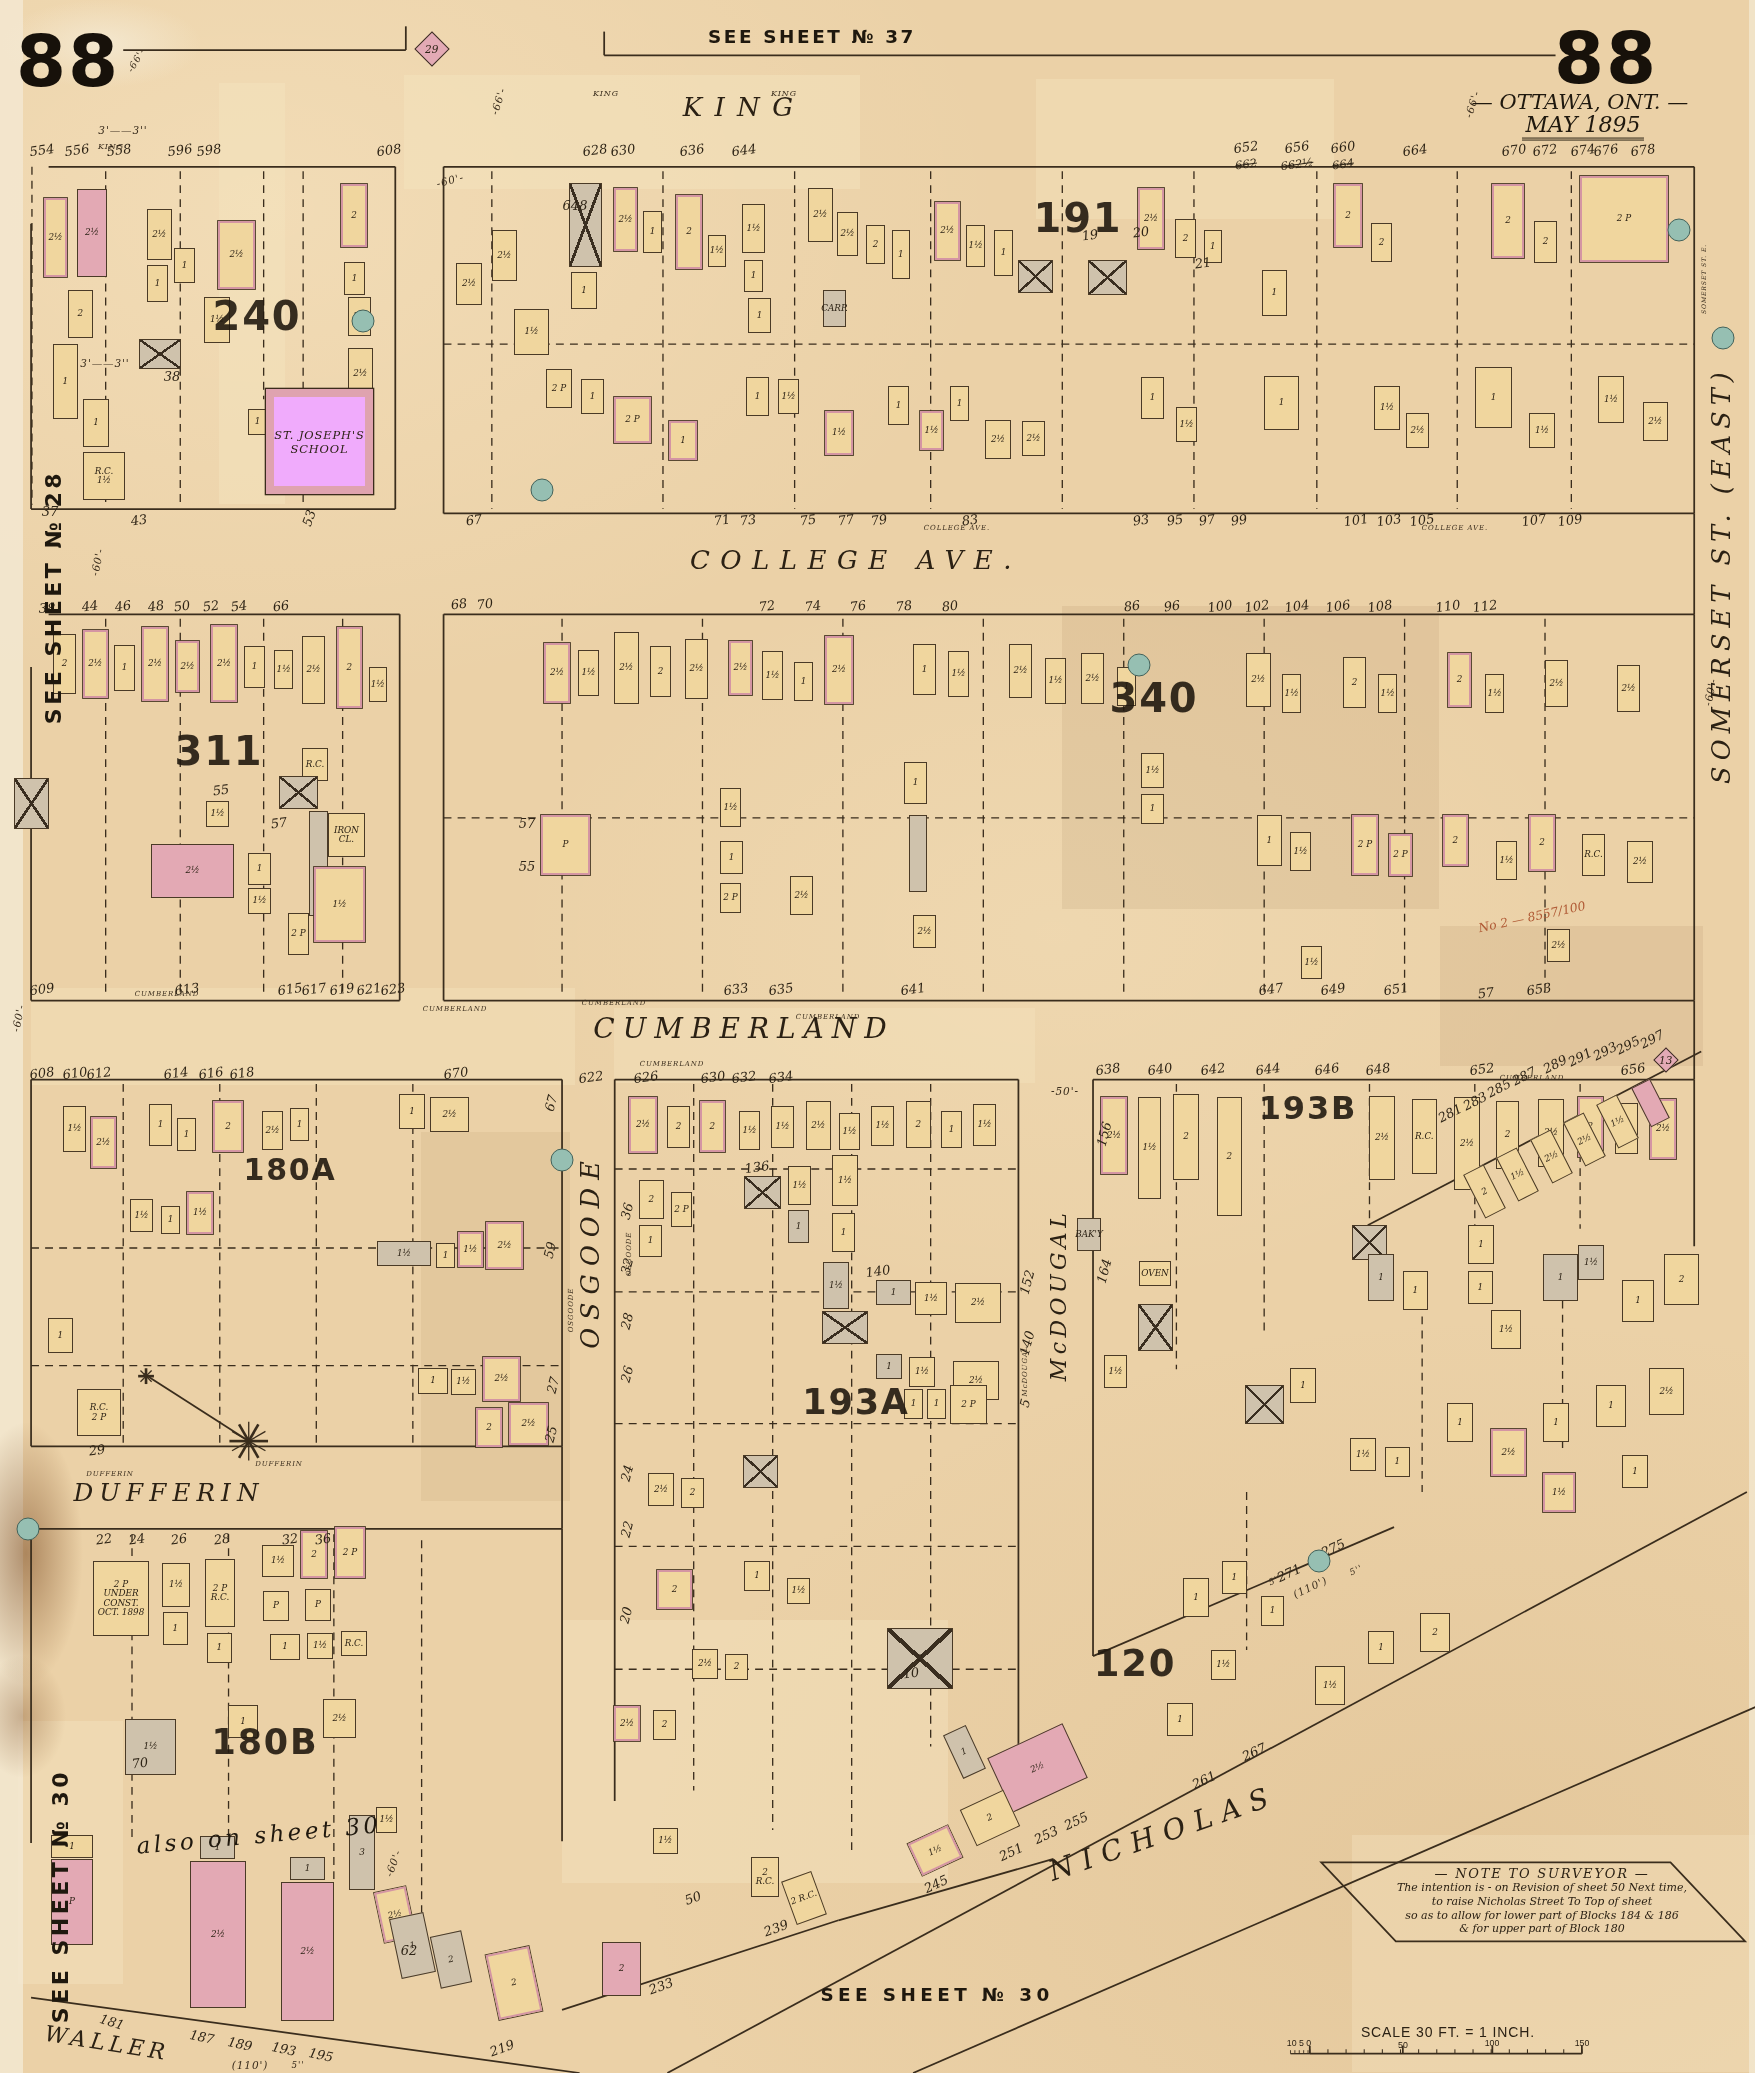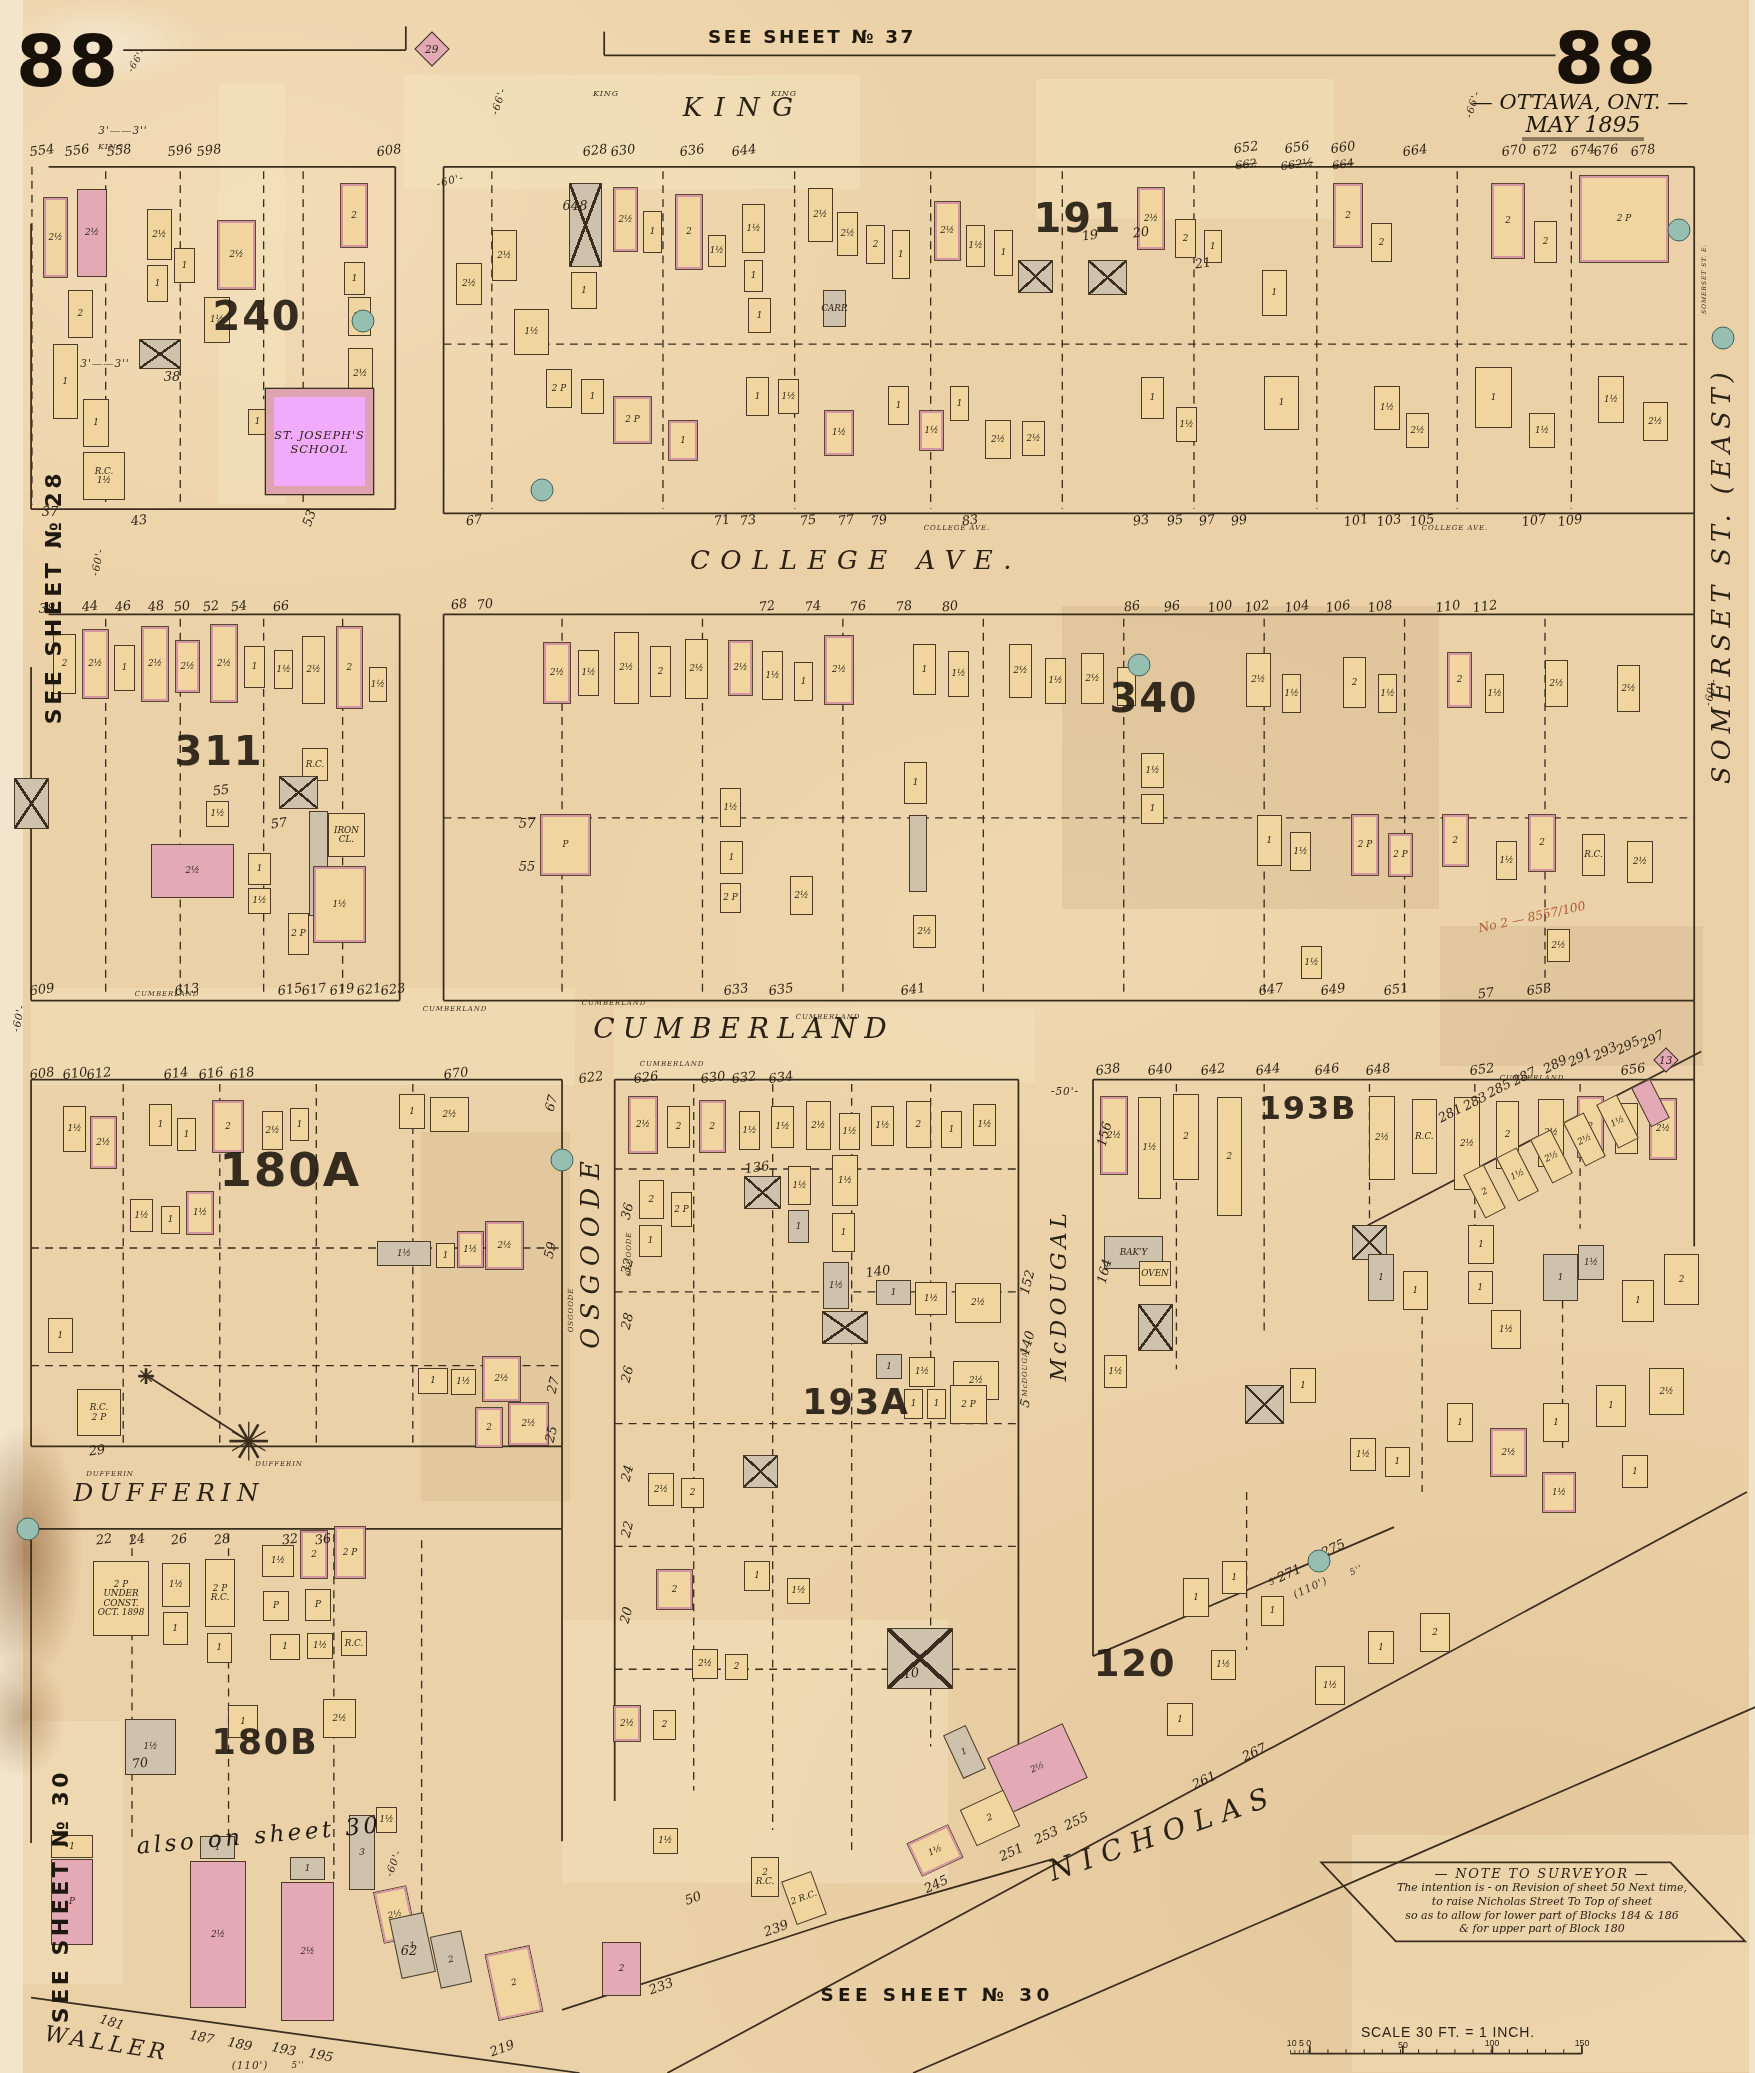--- a/index.html
+++ b/index.html
@@ -935,21 +935,21 @@
     </div>
     <div class="bldg b-p" style="left: 1578px; top: 1097px; width: 24.6px; height: 60px;">
       <span>2</span>
     </div>
     <div class="bldg b-y" style="left: 1615px; top: 1103px; width: 23px; height: 51px;">
       <span>2</span>
     </div>
     <div class="bldg b-p" style="left: 1650px; top: 1099px; width: 26px; height: 60px;">
       <span>2½</span>
     </div>
-    <div class="bldg b-g" style="left: 1104px; top: 1218px; width: 59px; height: 33px; margin-top: 18px;">
+    <div class="bldg b-g" style="left: 1077px; top: 1218px; width: 24px; height: 33px;">
       <span>BAK'Y</span>
     </div>
     <div class="bldg b-y" style="left: 1139px; top: 1261px; width: 32px; height: 24.6px;">
       <span>OVEN</span>
     </div>
     <div class="bldg b-x" style="left: 1138px; top: 1304px; width: 35px; height: 47px;"></div>
     <div class="bldg b-y" style="left: 1104px; top: 1355px; width: 23px; height: 33px;">
       <span>1½</span>
     </div>
     <div class="bldg b-x" style="left: 1245px; top: 1385px; width: 39px; height: 39px;"></div>
@@ -1283,21 +1283,21 @@
     <div class="txt t-street" style="left: 169px; top: 1492px; transform: translate(-50%, -50%) rotate(0deg); font-size: 24.6px; letter-spacing: 6.1px;">DUFFERIN</div>
     <div class="txt t-street" style="left: 1163px; top: 1833px; transform: translate(-50%, -50%) rotate(-19deg); font-size: 28px; letter-spacing: 9.7px;">NICHOLAS</div>
     <div class="txt t-street" style="left: 107px; top: 2043px; transform: translate(-50%, -50%) rotate(9deg); font-size: 22px; letter-spacing: 4.4px;">WALLER</div>
     <div class="txt t-street" style="left: 590px; top: 1251px; transform: translate(-50%, -50%) rotate(-90deg); font-size: 25.5px; letter-spacing: 8px;">OSGOODE</div>
     <div class="txt t-street" style="left: 1058px; top: 1295px; transform: translate(-50%, -50%) rotate(-90deg); font-size: 22px; letter-spacing: 4.4px;">McDOUGAL</div>
     <div class="txt t-street" style="left: 1721px; top: 575px; transform: translate(-50%, -50%) rotate(-90deg); font-size: 25.5px; letter-spacing: 6.1px;">SOMERSET ST. (EAST)</div>
     <div class="txt t-block" style="left: 257px; top: 316px; transform: translate(-50%, -50%) rotate(0deg); font-size: 40px;">240</div>
     <div class="txt t-block" style="left: 1078px; top: 218px; transform: translate(-50%, -50%) rotate(0deg); font-size: 40px;">191</div>
     <div class="txt t-block" style="left: 219px; top: 751px; transform: translate(-50%, -50%) rotate(0deg); font-size: 40px;">311</div>
     <div class="txt t-block" style="left: 1154px; top: 698px; transform: translate(-50%, -50%) rotate(0deg); font-size: 40px;">340</div>
-    <div class="txt t-block" style="left: 290px; top: 1169px; transform: translate(-50%, -50%) rotate(0deg); font-size: 47px;">180A</div>
+    <div class="txt t-block" style="left: 290px; top: 1169px; transform: translate(-50%, -50%) rotate(0deg); font-size: 30px;">180A</div>
     <div class="txt t-block" style="left: 1308px; top: 1108px; transform: translate(-50%, -50%) rotate(0deg); font-size: 32px;">193B</div>
     <div class="txt t-block" style="left: 856px; top: 1402px; transform: translate(-50%, -50%) rotate(0deg); font-size: 35px;">193A</div>
     <div class="txt t-block" style="left: 1135px; top: 1663px; transform: translate(-50%, -50%) rotate(0deg); font-size: 37px;">120</div>
     <div class="txt t-block" style="left: 265px; top: 1742px; transform: translate(-50%, -50%) rotate(0deg); font-size: 35px;">180B</div>
     <div class="txt sclbl" style="left: 1299px; top: 2043px; transform: translate(-50%, -50%) rotate(0deg);">10 5 0</div>
     <div class="txt sclbl" style="left: 1403px; top: 2045px; transform: translate(-50%, -50%) rotate(0deg);">50</div>
     <div class="txt sclbl" style="left: 1492px; top: 2043px; transform: translate(-50%, -50%) rotate(0deg);">100</div>
     <div class="txt sclbl" style="left: 1582px; top: 2043px; transform: translate(-50%, -50%) rotate(0deg);">150</div>
     <div class="hyd" style="left: 363px; top: 321px;"></div>
     <div class="hyd" style="left: 542px; top: 490px;"></div>

